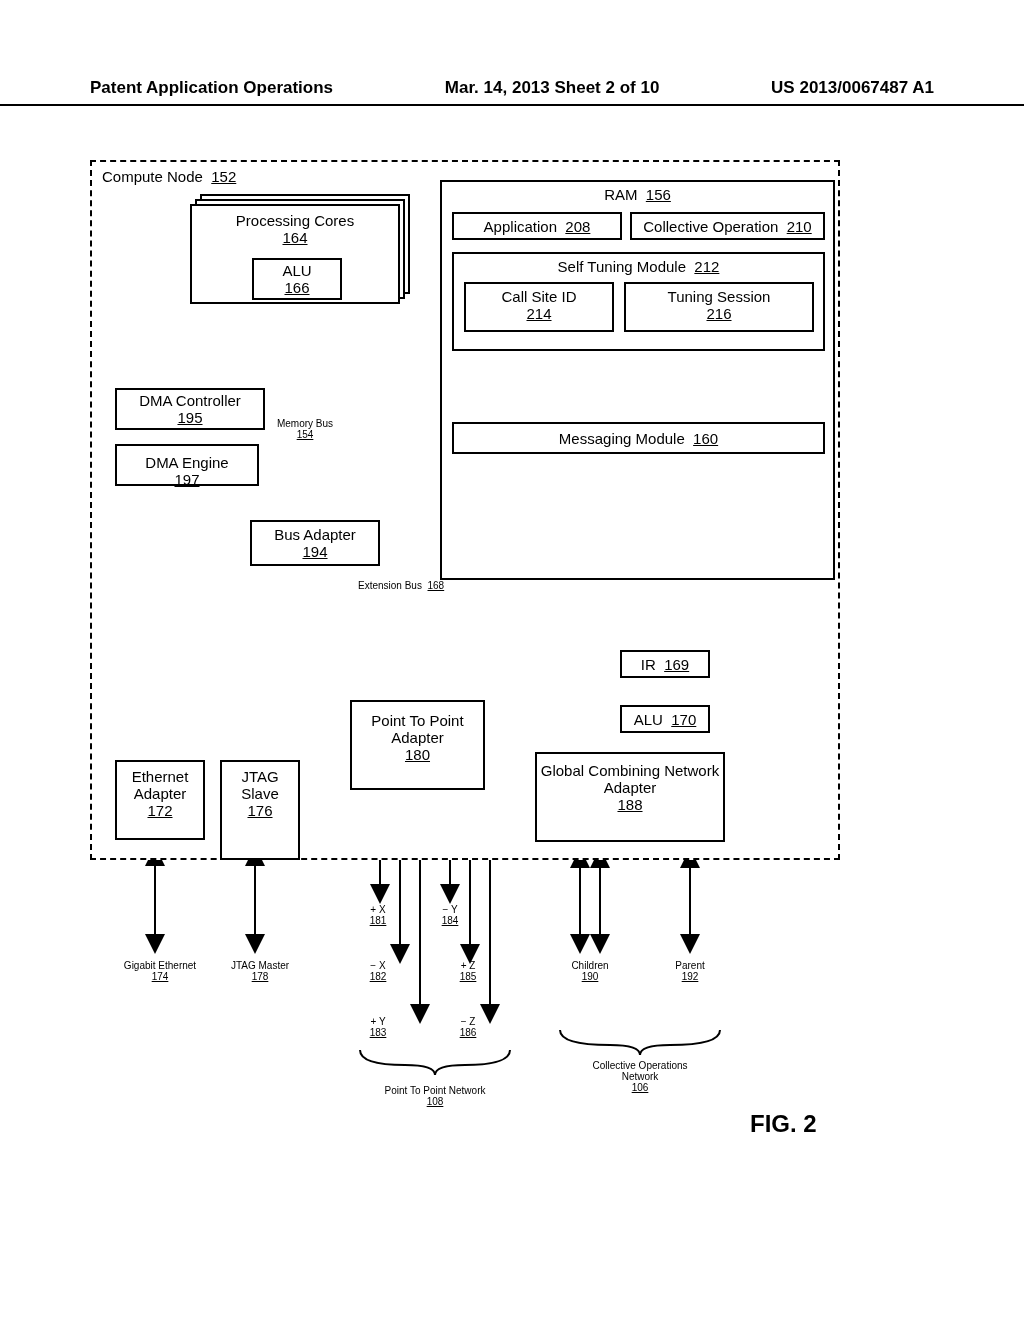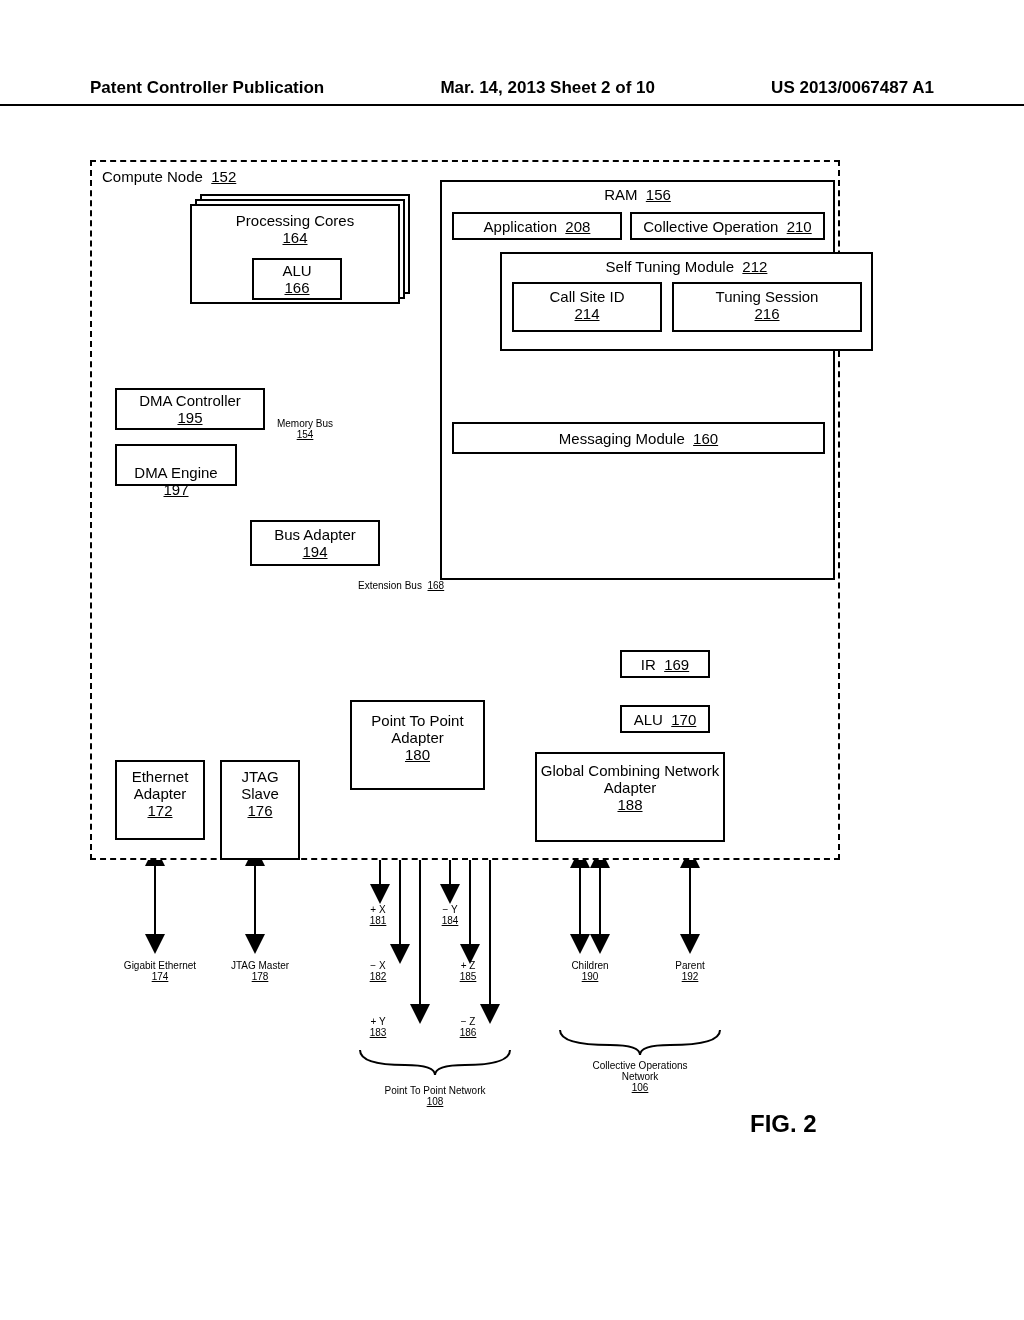--- a/index.html
+++ b/index.html
@@ -62,21 +62,21 @@
   .arrowline { stroke: #000; stroke-width: 2; fill: none; }
   .arrowhead { fill: #000; }
   .brace { stroke:#000; stroke-width:2; fill:none; }
 </style>
 </head>
 <body>
 
 <div class="page">
 
   <div class="header">
-    <span>Patent Controller Publication</span>
+    <span>Patent Application Operations</span>
     <span>Mar. 14, 2013  Sheet 2 of 10</span>
     <span>US 2013/0067487 A1</span>
   </div>
 
   <div class="figure-area">
 
     <svg width="770" height="1000">
       <defs>
         <marker id="ah" markerWidth="10" markerHeight="10" refX="8" refY="5" orient="auto">
           <path d="M0,0 L10,5 L0,10 Z" class="arrowhead"></path>
@@ -143,21 +143,21 @@
       <div class="box" style="top:52px;left:60px;width:90px;height:42px;padding-top:2px;">
         <span>ALU</span><br>
         <span class="underline">166</span>
       </div>
     </div>
 
     <div class="box" style="top:228px;left:25px;width:150px;height:42px;padding-top:2px;">
       <span>DMA Controller</span><br>
       <span class="underline">195</span>
     </div>
-    <div class="box" style="top:284px;left:25px;width:122px;height:42px;padding-top:18px;">
+    <div class="box" style="top:284px;left:25px;width:144px;height:42px;padding-top:8px;">
       <span>DMA Engine</span><br>
       <span class="underline">197</span>
     </div>
 
     <div class="label-plain" style="top:258px;left:155px;width:120px;">
       <span>Memory Bus</span><br>
       <span class="underline">154</span>
     </div>
 
     <div class="box" style="top:360px;left:160px;width:130px;height:46px;padding-top:4px;">
@@ -176,21 +176,21 @@
         &nbsp;<span class="underline">156</span>
       </div>
       <div class="box" style="top:30px;left:10px;width:170px;height:28px;line-height:26px;">
         <span>Application</span>
         &nbsp;<span class="underline">208</span>
       </div>
       <div class="box" style="top:30px;left:188px;width:195px;height:28px;line-height:26px;">
         <span>Collective Operation</span>
         &nbsp;<span class="underline">210</span>
       </div>
-      <div class="box" style="top:70px;left:10px;width:373px;height:99px;padding-top:4px;margin-left:48px;">
+      <div class="box" style="top:70px;left:10px;width:373px;height:99px;padding-top:4px;">
         <span>Self Tuning Module</span>
         &nbsp;<span class="underline">212</span>
         <div class="box" style="top:28px;left:10px;width:150px;height:50px;padding-top:4px;">
           <span>Call Site ID</span><br>
           <span class="underline">214</span>
         </div>
         <div class="box" style="top:28px;left:170px;width:190px;height:50px;padding-top:4px;">
           <span>Tuning Session</span><br>
           <span class="underline">216</span>
         </div>

